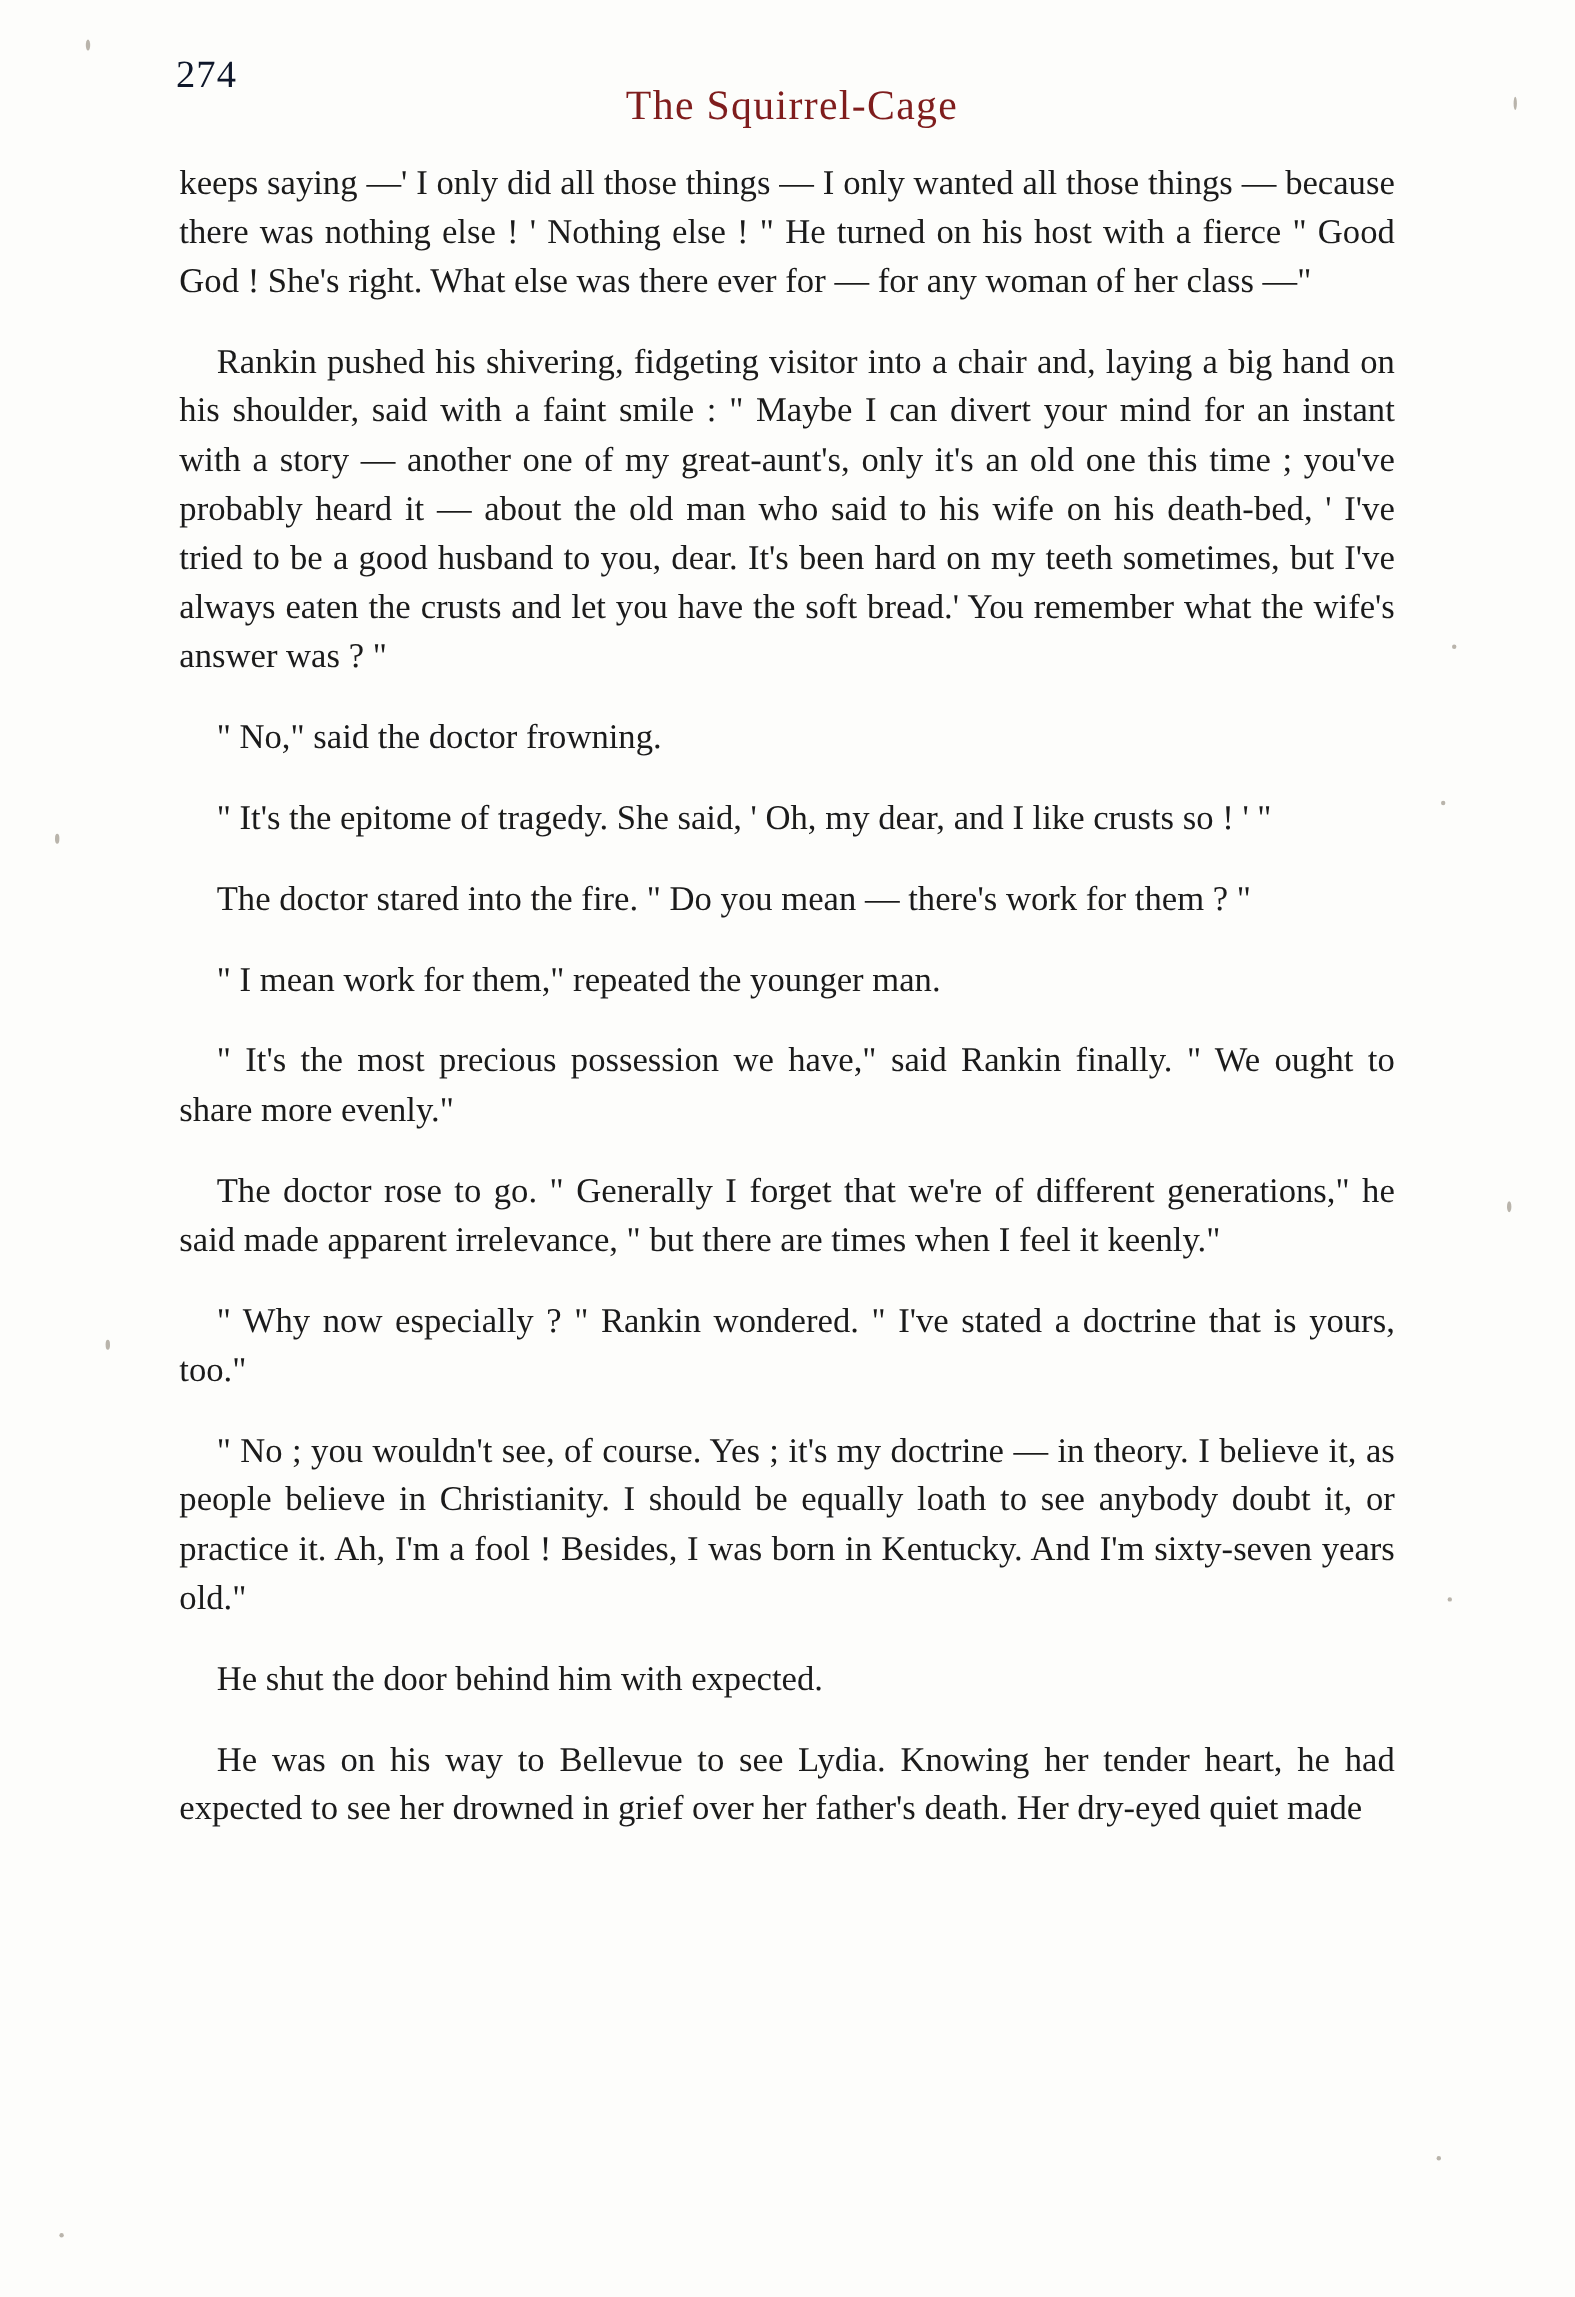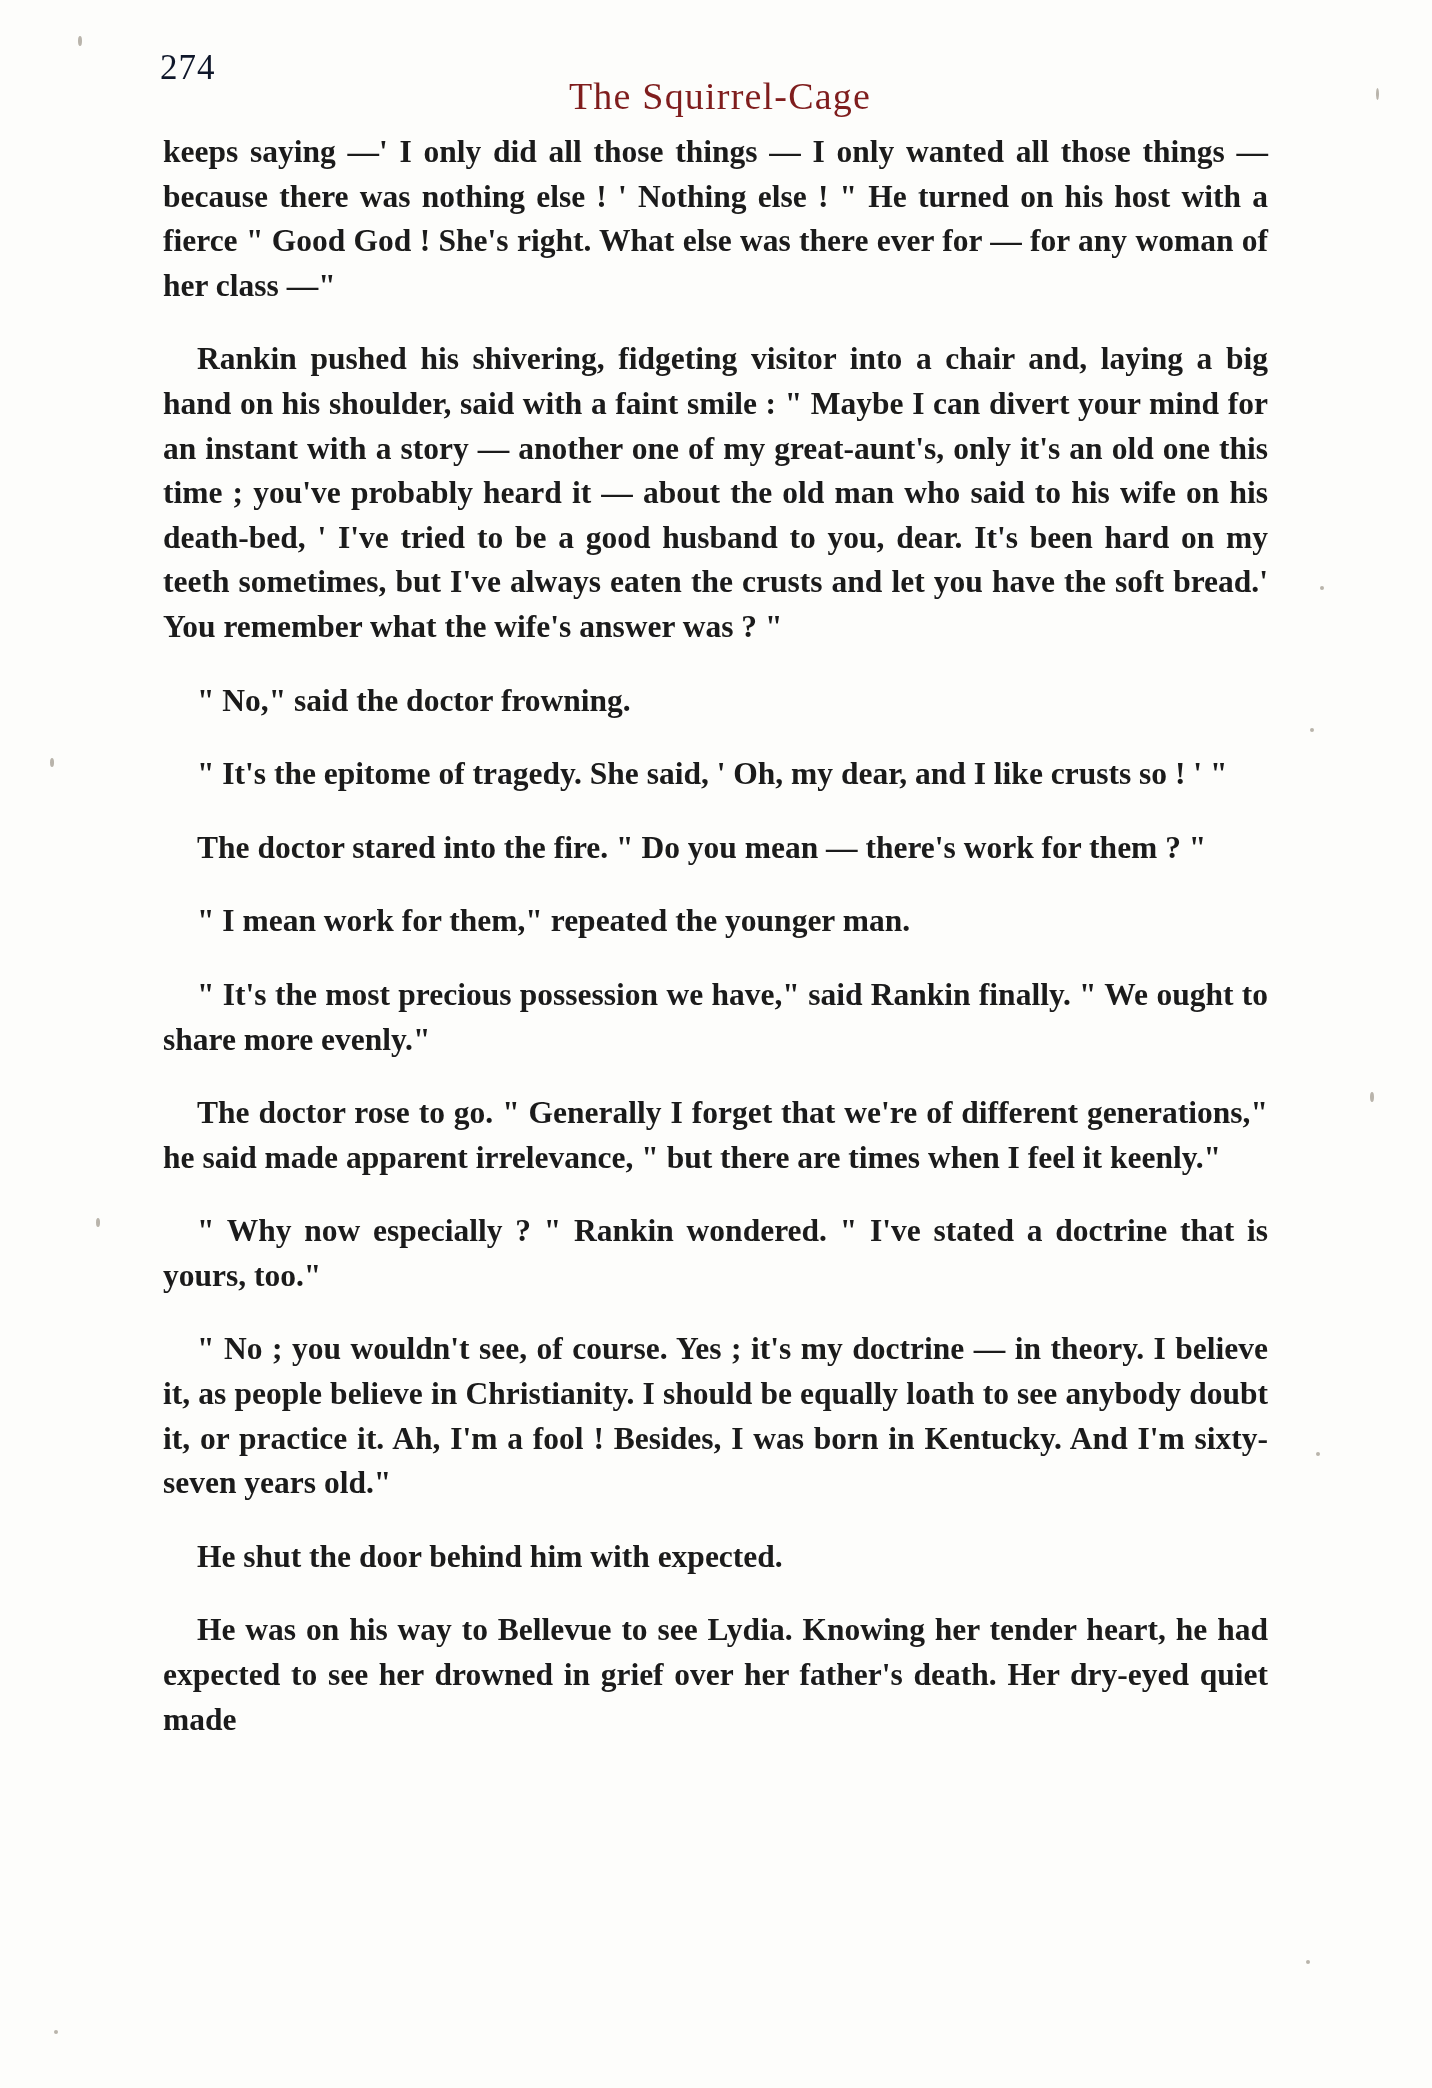--- a/index.html
+++ b/index.html
@@ -43,28 +43,27 @@
     top: 0;
     width: 1120px;
     text-align: center;
     font-size: 38px;
     letter-spacing: 1.2px;
     color: #7f1d1d;
     margin-top: 34px;
   }
   .body-text {
     position: absolute;
-    top: 130px;
+    top: 144px;
     left: 163px;
     width: 1105px;
     font-size: 31.5px;
     line-height: 44.6px;
     text-align: justify;
     color: #1b1b1b;
-    font-weight: bold;
   }
   .body-text p {
     margin: 0;
     text-indent: 0;
   }
   .body-text p.indent {
     text-indent: 34px;
     margin-top: 29px;
   }
   .speck {

